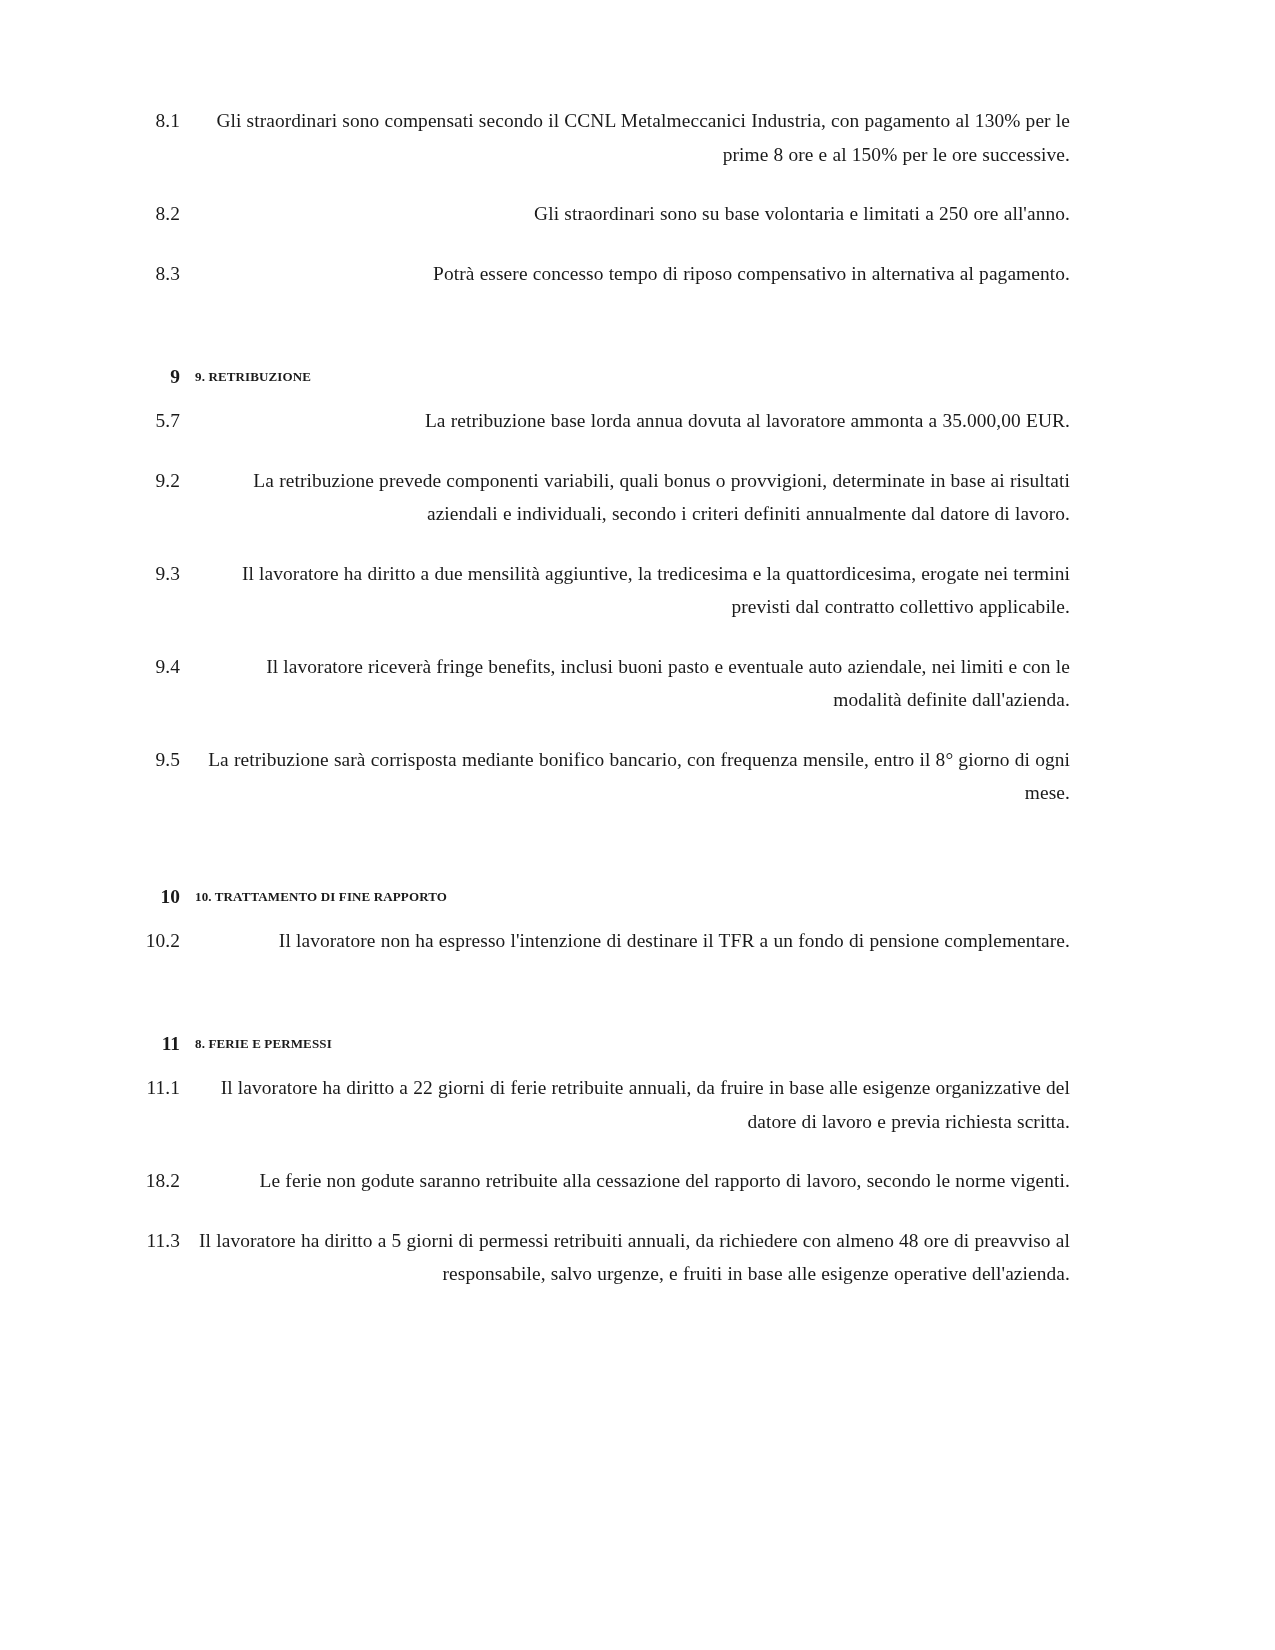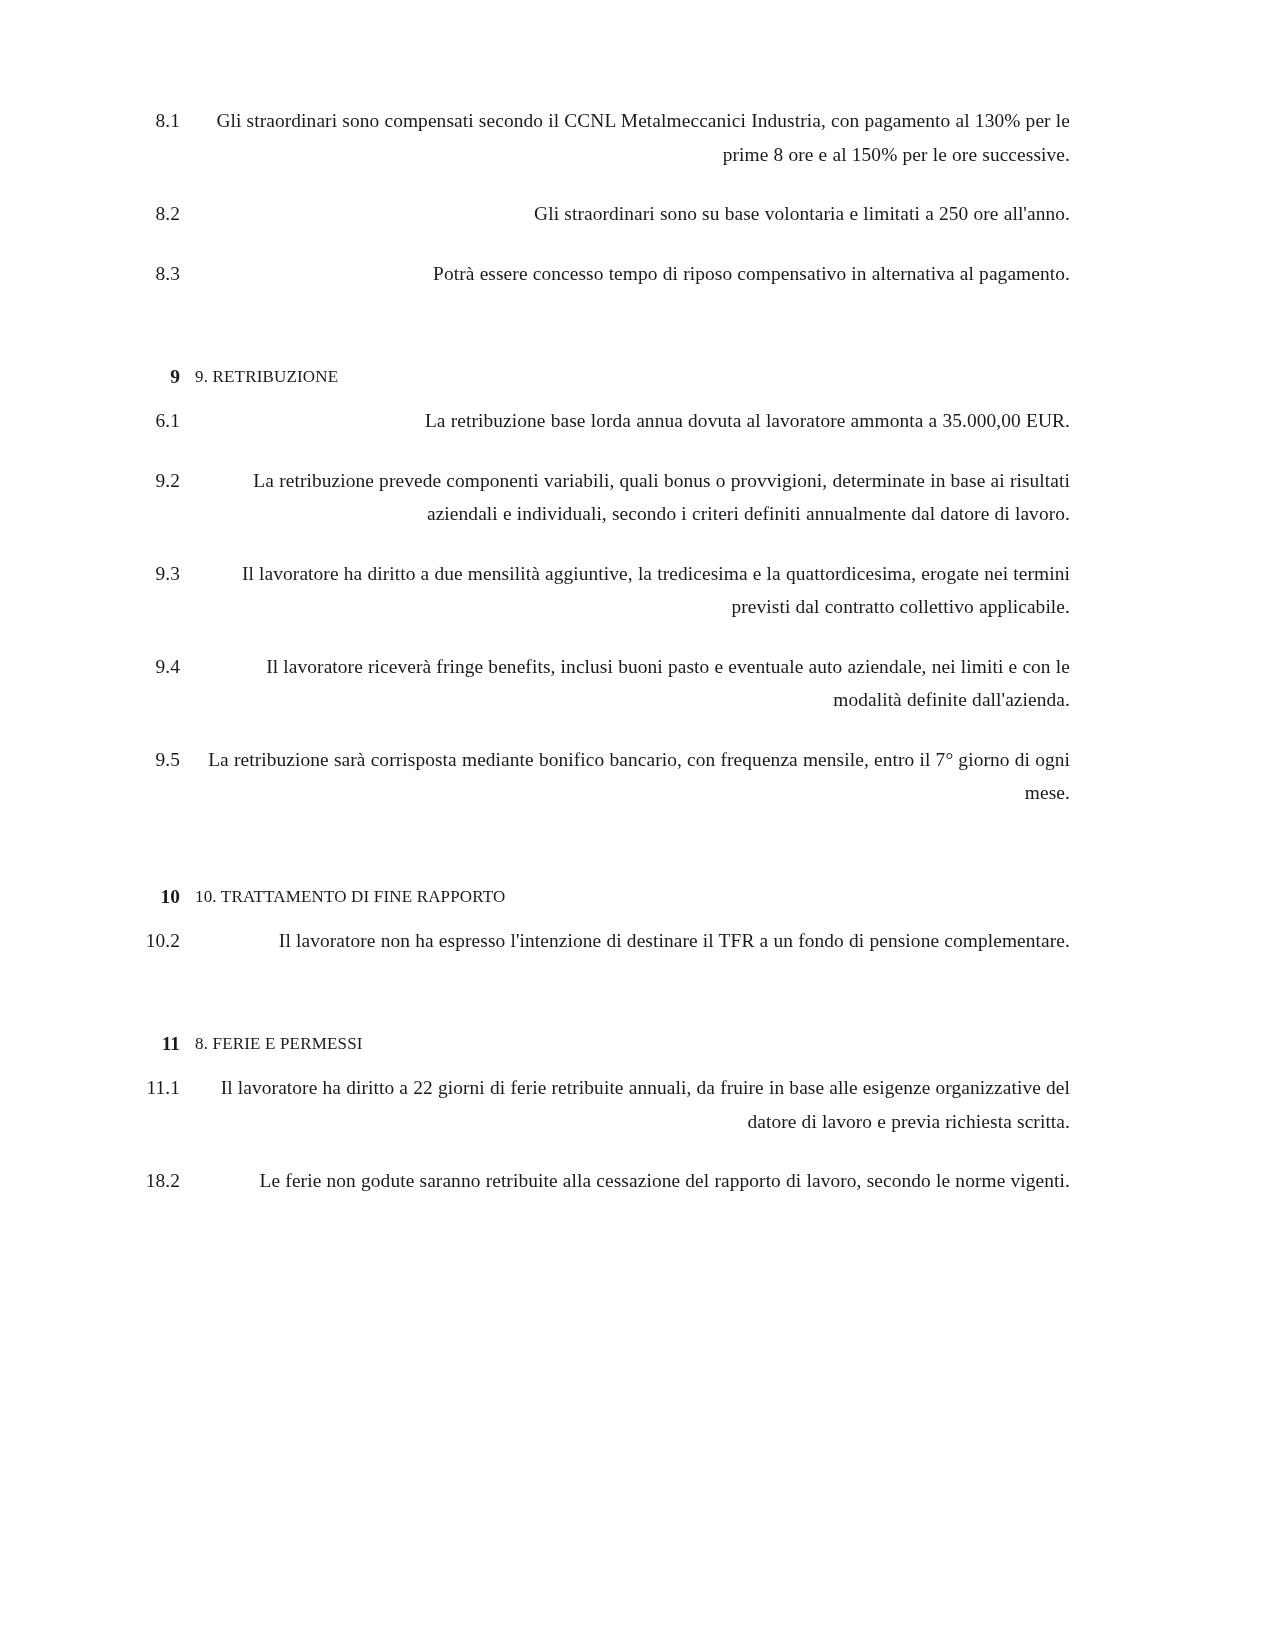--- a/index.html
+++ b/index.html
@@ -61,23 +61,23 @@
     width: 47px;
     text-align: right;
     font-size: 19.4px;
     line-height: 30px;
     font-weight: bold;
     white-space: nowrap;
   }
   .heading .text {
     flex: 1 1 auto;
     padding-left: 15px;
-    font-size: 17px;
+    font-size: 13px;
     line-height: 30px;
-    font-weight: normal;
+    font-weight: bold;
     letter-spacing: 0.01em;
   }
 </style>
 </head>
 <body>
 
 <div class="page">
   <div class="doc-body" id="doc-body">
       <div class="clause">
         <div class="num">8.1</div>
@@ -89,38 +89,38 @@
       </div>
       <div class="clause">
         <div class="num">8.3</div>
         <div class="text">Potrà essere concesso tempo di riposo compensativo in alternativa al pagamento.</div>
       </div>
       <div class="heading">
         <div class="num">9</div>
         <div class="text">9. RETRIBUZIONE</div>
       </div>
       <div class="clause">
-        <div class="num">6.1</div>
+        <div class="num">5.7</div>
         <div class="text">La retribuzione base lorda annua dovuta al lavoratore ammonta a 35.000,00 EUR.</div>
       </div>
       <div class="clause">
         <div class="num">9.2</div>
         <div class="text">La retribuzione prevede componenti variabili, quali bonus o provvigioni, determinate in base ai risultati aziendali e individuali, secondo i criteri definiti annualmente dal datore di lavoro.</div>
       </div>
       <div class="clause">
         <div class="num">9.3</div>
         <div class="text">Il lavoratore ha diritto a due mensilità aggiuntive, la tredicesima e la quattordicesima, erogate nei termini previsti dal contratto collettivo applicabile.</div>
       </div>
       <div class="clause">
         <div class="num">9.4</div>
         <div class="text">Il lavoratore riceverà fringe benefits, inclusi buoni pasto e eventuale auto aziendale, nei limiti e con le modalità definite dall'azienda.</div>
       </div>
       <div class="clause">
         <div class="num">9.5</div>
-        <div class="text">La retribuzione sarà corrisposta mediante bonifico bancario, con frequenza mensile, entro il 7° giorno di ogni mese.</div>
+        <div class="text">La retribuzione sarà corrisposta mediante bonifico bancario, con frequenza mensile, entro il 8° giorno di ogni mese.</div>
       </div>
       <div class="heading">
         <div class="num">10</div>
         <div class="text">10. TRATTAMENTO DI FINE RAPPORTO</div>
       </div>
       <div class="clause">
         <div class="num">10.2</div>
         <div class="text">Il lavoratore non ha espresso l'intenzione di destinare il TFR a un fondo di pensione complementare.</div>
       </div>
       <div class="heading">
@@ -128,14 +128,18 @@
         <div class="text">8. FERIE E PERMESSI</div>
       </div>
       <div class="clause">
         <div class="num">11.1</div>
         <div class="text">Il lavoratore ha diritto a 22 giorni di ferie retribuite annuali, da fruire in base alle esigenze organizzative del datore di lavoro e previa richiesta scritta.</div>
       </div>
       <div class="clause">
         <div class="num">18.2</div>
         <div class="text">Le ferie non godute saranno retribuite alla cessazione del rapporto di lavoro, secondo le norme vigenti.</div>
       </div>
+      <div class="clause">
+        <div class="num">11.3</div>
+        <div class="text">Il lavoratore ha diritto a 5 giorni di permessi retribuiti annuali, da richiedere con almeno 48 ore di preavviso al responsabile, salvo urgenze, e fruiti in base alle esigenze operative dell'azienda.</div>
+      </div>
     </div>
 </div>
 
 </body></html>

